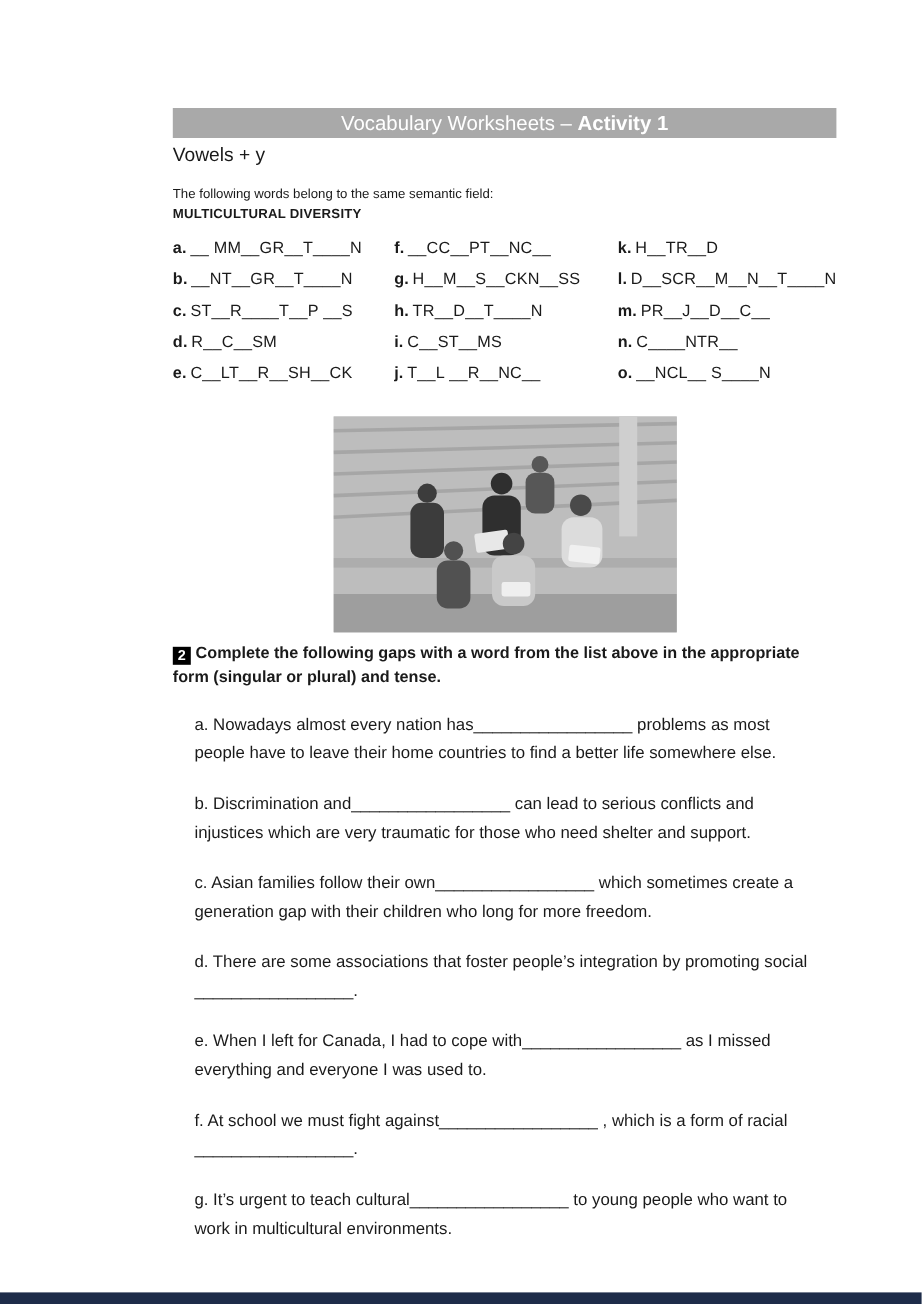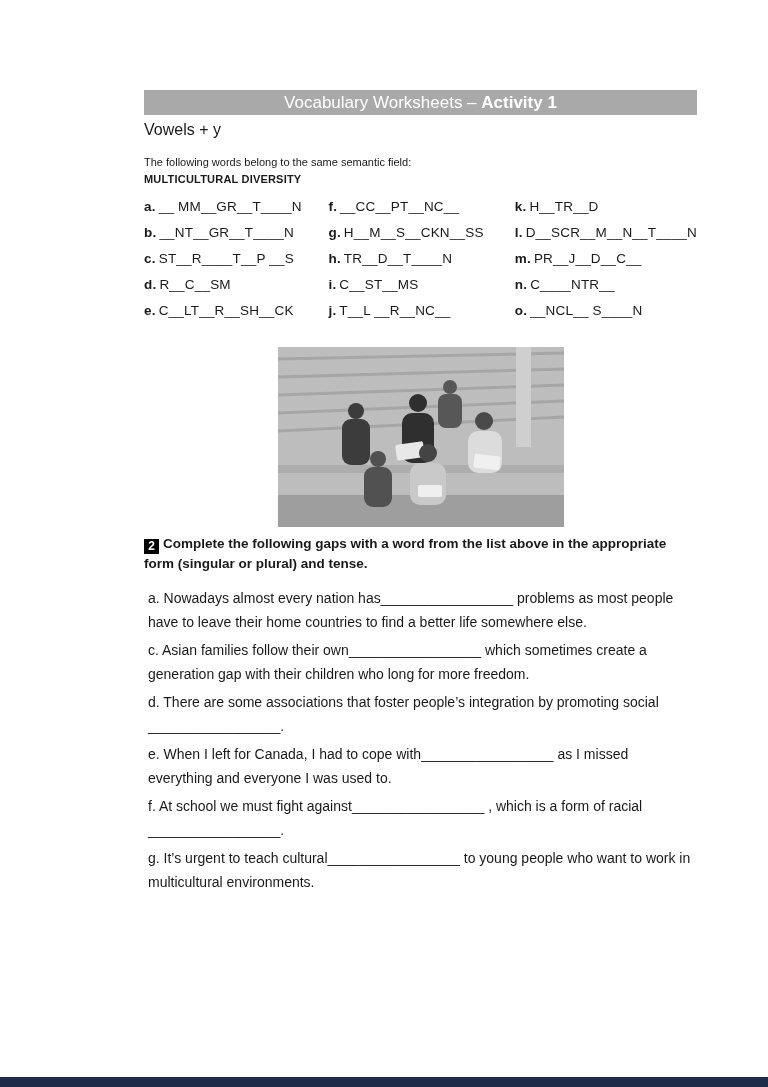--- a/index.html
+++ b/index.html
@@ -73,21 +73,21 @@
     height: 180px;
     margin: 29px auto 0 auto;
     background: #bdbdbd;
   }
   .photo svg { display: block; width: 100%; height: 100%; }
   .sentences {
     margin-top: 13px;
     font-size: 14px;
     line-height: 24px;
   }
-  .sentence { margin: 4px; }
+  .sentence { margin: 18px; }
   .footer-bar {
     position: absolute;
     left: 0;
     bottom: 0;
     width: 100%;
     height: 10px;
     background: var(--footer-bar, #1e2c49);
   }
 </style>
 </head>
@@ -164,20 +164,21 @@
         </g>
       </svg>
     </div>
 
     <p class="exercise-heading second">
       <span class="badge">2</span><span>Complete the following gaps with a word from the list above in the appropriate form (singular or plural) and tense.</span>
     </p>
 
     <div class="sentences">
       <p class="sentence">a. Nowadays almost every nation has_________________ problems as most people have to leave their home countries to find a better life somewhere else.</p>
+      <p class="sentence">b. Discrimination and_________________ can lead to serious conflicts and injustices which are very traumatic for those who need shelter and support.</p>
       <p class="sentence">c. Asian families follow their own_________________ which sometimes create a generation gap with their children who long for more freedom.</p>
       <p class="sentence">d. There are some associations that foster people’s integration by promoting social _________________.</p>
       <p class="sentence">e. When I left for Canada, I had to cope with_________________ as I missed everything and everyone I was used to.</p>
       <p class="sentence">f. At school we must fight against_________________ , which is a form of racial _________________.</p>
       <p class="sentence">g. It’s urgent to teach cultural_________________ to young people who want to work in multicultural environments.</p>
     </div>
 
   </div>
 
   <div class="footer-bar"></div>

